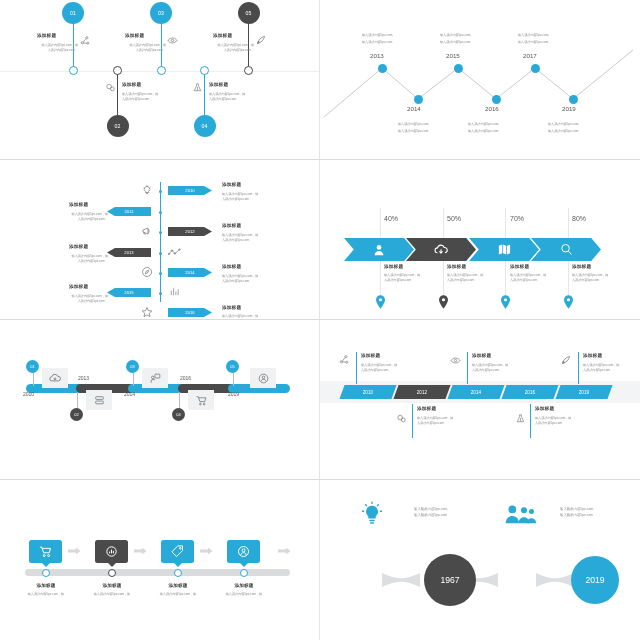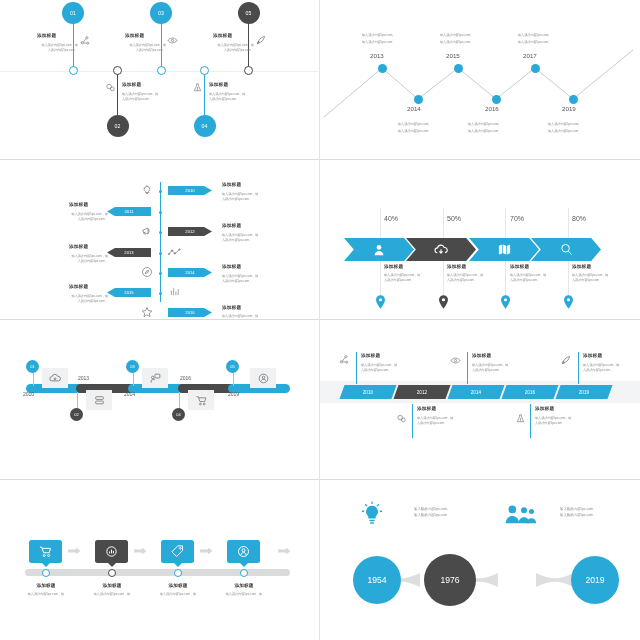--- a/index.html
+++ b/index.html
@@ -645,22 +645,21 @@
   </div>
 
   <div class="panel">
     <div class="inner">
       <svg width="320" height="160" style="position:absolute;left:0;top:0">
         <path d="M62 93 C78 100 84 100 100 93 L100 107 C84 100 78 100 62 107 Z" fill="#dcdee0"></path>
         <path d="M140 93 C156 100 162 100 178 93 L178 107 C162 100 156 100 140 107 Z" fill="#dcdee0"></path>
         <path d="M216 93 C232 100 238 100 254 93 L254 107 C238 100 232 100 216 107 Z" fill="#dcdee0"></path>
       </svg>
 
-      <div class="p8-c blue" style="left:33px;top:76px;width:48px;height:48px">1954</div>
-      <div class="p8-c dark" style="left:104px;top:74px;width:52px;height:52px">1976</div>
+      <div class="p8-c dark" style="left:104px;top:74px;width:52px;height:52px">1967</div>
       <div class="p8-c blue" style="left:251px;top:76px;width:48px;height:48px">2019</div>
 
       <svg width="22" height="26" style="position:absolute;left:41px;top:21px" viewBox="0 0 24 28">
           <g fill="#29a9d8">
             <path d="M12 5a6.5 6.5 0 0 1 4 11.6v2.4H8v-2.4A6.5 6.5 0 0 1 12 5z"></path>
             <rect x="9" y="20.4" width="6" height="1.6" rx=".8"></rect>
             <rect x="9.8" y="23" width="4.4" height="1.5" rx=".7"></rect>
             <path d="M12 .4v2.6M4.6 3.4 6.4 5.2M19.4 3.4 17.6 5.2M1 11h2.4M20.6 11H23" stroke="#29a9d8" stroke-width="1.4"></path>
           </g>
         </svg>

